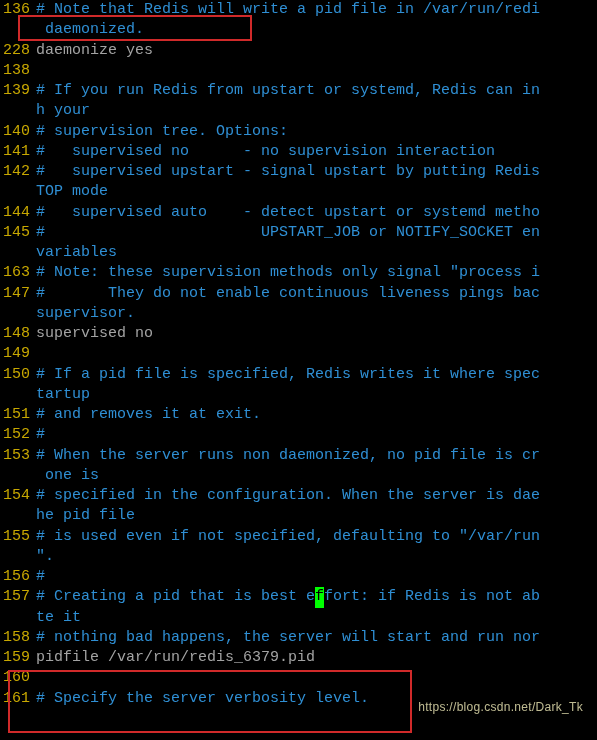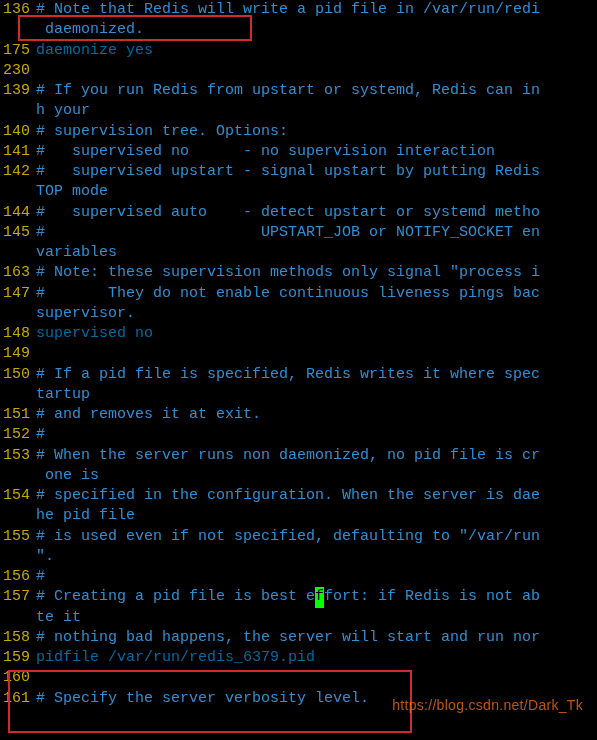--- a/index.html
+++ b/index.html
@@ -27,55 +27,55 @@
     text-align: right;
     padding-right: 6px;
     flex-shrink: 0;
     user-select: none;
   }
   .txt {
     flex: 1;
     color: #c8a800;
   }
   .comment { color: #2f8fd4; margin-top: 47px; }
-  .code { color: #0369a1; }
+  .code { color: #a3a3a3; }
   .redbox {
     position: absolute;
     border: 2px solid #d02a2a;
     pointer-events: none;
     z-index: 5;
   }
   .box1 { left: 18px; top: 15px; width: 230px; height: 22px; }
   .box2 { left: 8px; top: 670px; width: 400px; height: 59px; }
   .cursor-block {
     display: inline-block;
     background: #00ff00;
     color: #000;
     width: 9px;
   }
   .watermark {
     position: absolute;
     right: 14px;
     bottom: 25px;
-    color: #f97316;
+    color: #fef9c3;
     font-family: Arial, sans-serif;
-    font-size: 14px;
+    font-size: 12px;
     opacity: 0.75;
     letter-spacing: 0.3px;
     z-index: 6;
   }
 </style>
 </head>
 <body>
 
 <div class="editor" id="editor">
     <div class="line"><span class="ln">136</span><span class="txt"><span class="comment"># Note that Redis will write a pid file in /var/run/redi</span></span></div>
     <div class="line"><span class="ln"></span><span class="txt"><span class="comment"> daemonized.</span></span></div>
-    <div class="line"><span class="ln">175</span><span class="txt"><span class="code">daemonize yes</span></span></div>
-    <div class="line"><span class="ln">230</span><span class="txt"><span class="code"></span></span></div>
+    <div class="line"><span class="ln">228</span><span class="txt"><span class="code">daemonize yes</span></span></div>
+    <div class="line"><span class="ln">138</span><span class="txt"><span class="code"></span></span></div>
     <div class="line"><span class="ln">139</span><span class="txt"><span class="comment"># If you run Redis from upstart or systemd, Redis can in</span></span></div>
     <div class="line"><span class="ln"></span><span class="txt"><span class="comment">h your</span></span></div>
     <div class="line"><span class="ln">140</span><span class="txt"><span class="comment"># supervision tree. Options:</span></span></div>
     <div class="line"><span class="ln">141</span><span class="txt"><span class="comment">#   supervised no      - no supervision interaction</span></span></div>
     <div class="line"><span class="ln">142</span><span class="txt"><span class="comment">#   supervised upstart - signal upstart by putting Redis</span></span></div>
     <div class="line"><span class="ln"></span><span class="txt"><span class="comment">TOP mode</span></span></div>
     <div class="line"><span class="ln">144</span><span class="txt"><span class="comment">#   supervised auto    - detect upstart or systemd metho</span></span></div>
     <div class="line"><span class="ln">145</span><span class="txt"><span class="comment">#                        UPSTART_JOB or NOTIFY_SOCKET en</span></span></div>
     <div class="line"><span class="ln"></span><span class="txt"><span class="comment">variables</span></span></div>
     <div class="line"><span class="ln">163</span><span class="txt"><span class="comment"># Note: these supervision methods only signal "process i</span></span></div>
@@ -87,21 +87,21 @@
     <div class="line"><span class="ln"></span><span class="txt"><span class="comment">tartup</span></span></div>
     <div class="line"><span class="ln">151</span><span class="txt"><span class="comment"># and removes it at exit.</span></span></div>
     <div class="line"><span class="ln">152</span><span class="txt"><span class="comment">#</span></span></div>
     <div class="line"><span class="ln">153</span><span class="txt"><span class="comment"># When the server runs non daemonized, no pid file is cr</span></span></div>
     <div class="line"><span class="ln"></span><span class="txt"><span class="comment"> one is</span></span></div>
     <div class="line"><span class="ln">154</span><span class="txt"><span class="comment"># specified in the configuration. When the server is dae</span></span></div>
     <div class="line"><span class="ln"></span><span class="txt"><span class="comment">he pid file</span></span></div>
     <div class="line"><span class="ln">155</span><span class="txt"><span class="comment"># is used even if not specified, defaulting to "/var/run</span></span></div>
     <div class="line"><span class="ln"></span><span class="txt"><span class="comment">".</span></span></div>
     <div class="line"><span class="ln">156</span><span class="txt"><span class="comment">#</span></span></div>
-    <div class="line"><span class="ln">157</span><span class="txt"><span class="comment"># Creating a pid file is best e</span><span class="cursor-block">f</span><span class="comment">fort: if Redis is not ab</span></span></div>
+    <div class="line"><span class="ln">157</span><span class="txt"><span class="comment"># Creating a pid that is best e</span><span class="cursor-block">f</span><span class="comment">fort: if Redis is not ab</span></span></div>
     <div class="line"><span class="ln"></span><span class="txt"><span class="comment">te it</span></span></div>
     <div class="line"><span class="ln">158</span><span class="txt"><span class="comment"># nothing bad happens, the server will start and run nor</span></span></div>
     <div class="line"><span class="ln">159</span><span class="txt"><span class="code">pidfile /var/run/redis_6379.pid</span></span></div>
     <div class="line"><span class="ln">160</span><span class="txt"><span class="code"></span></span></div>
     <div class="line"><span class="ln">161</span><span class="txt"><span class="comment"># Specify the server verbosity level.</span></span></div>
   </div>
 
 <div class="redbox box1"></div>
 <div class="redbox box2"></div>
 <div class="watermark">https://blog.csdn.net/Dark_Tk</div>

